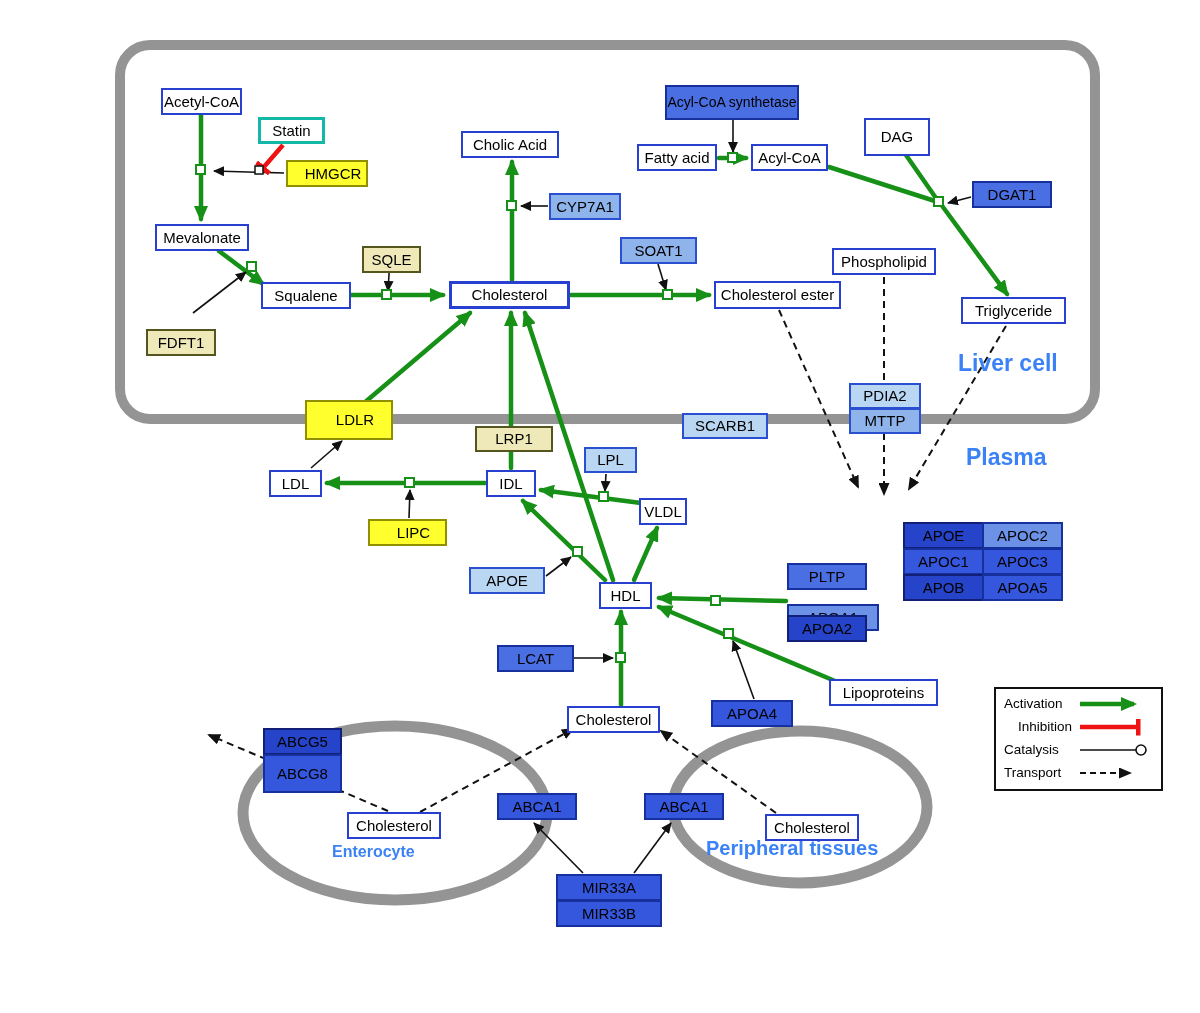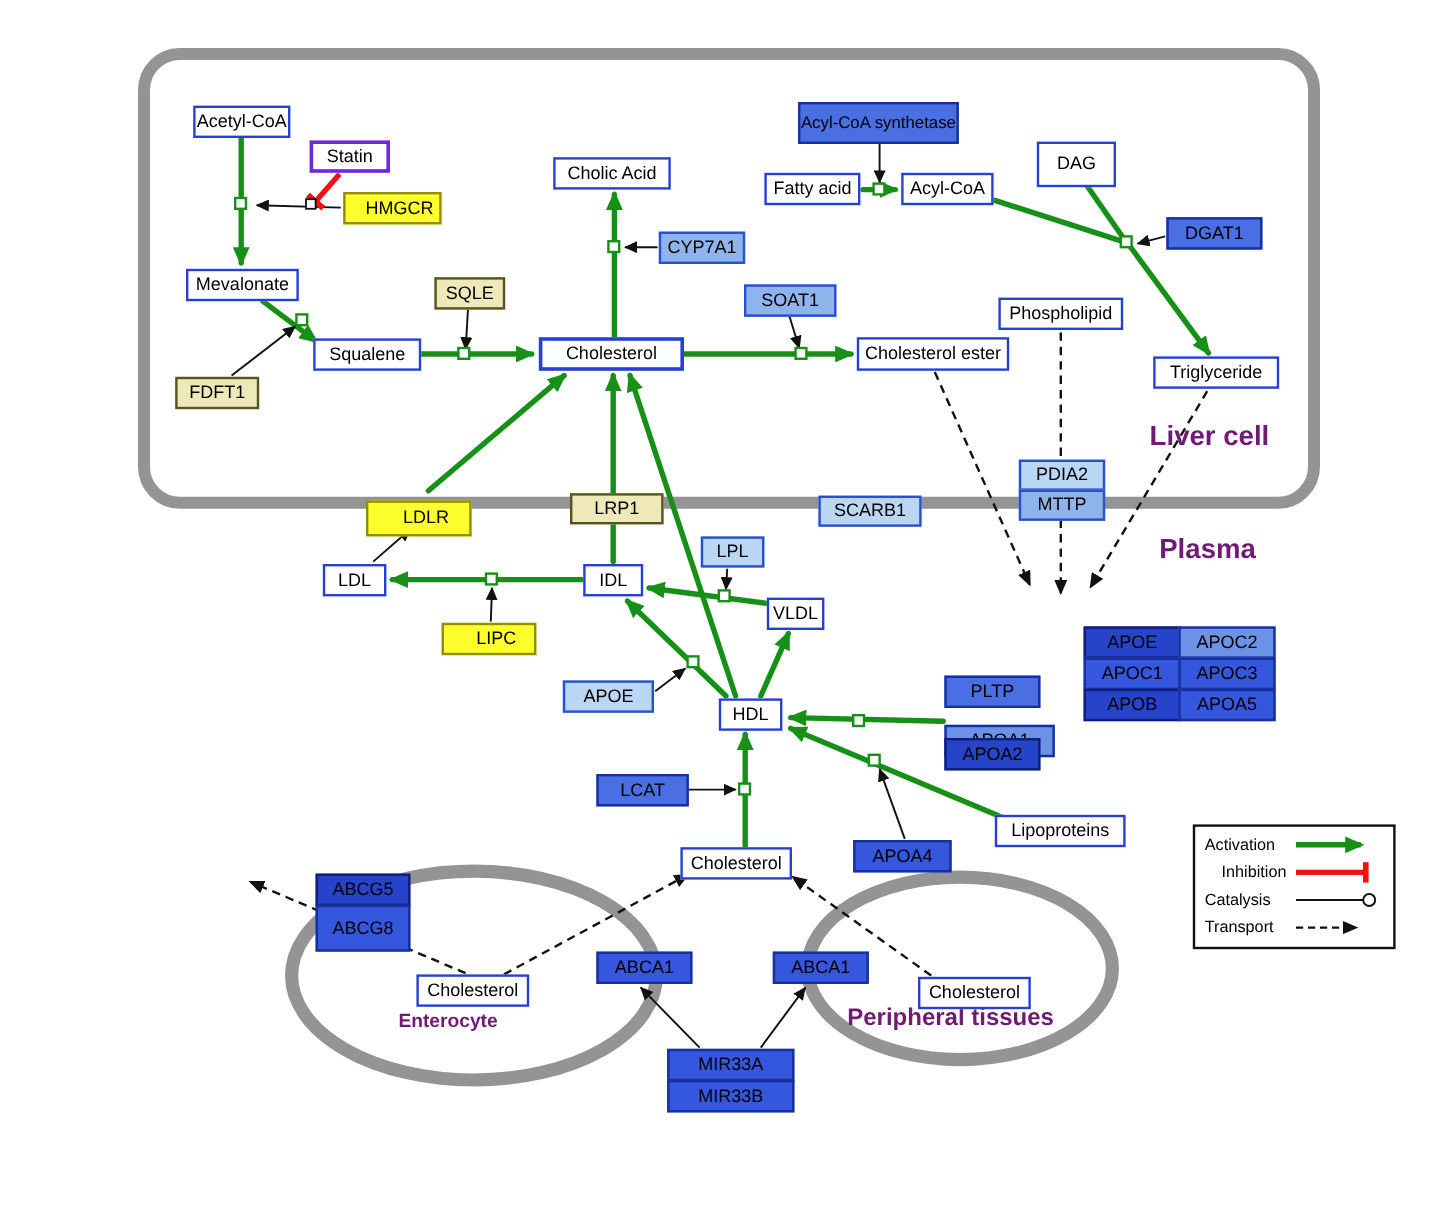--- a/index.html
+++ b/index.html
@@ -4,31 +4,31 @@
 <style>
   html,body{margin:0;padding:0;background:#fff;}
   #canvas{position:relative;width:1200px;height:1013px;background:#fff;overflow:hidden;
           font-family:"Liberation Sans",sans-serif;}
   svg.layer{position:absolute;left:0;top:0;z-index:1;}
   .node{position:absolute;box-sizing:border-box;display:flex;align-items:center;justify-content:center;
         text-align:center;font:15px/1.06 "Liberation Sans",sans-serif;color:#000;z-index:3;
         background:#fff;border:2px solid #2840d0;}
   .metab{background:#fff;border-color:#2840d0;}
   .metab-strong{border-width:3px;}
-  .statin{background:#fff;border:3px solid #6d28d9;}
+  .statin{background:#fff;border:3px solid #14b8a6;}
   .gy{background:#ffff2e;border-color:#8f8f00;padding-left:12px;}
-  .gpy{background:#efe9b9;border-color:#55551f;}
+  .gpy{background:#efe9b9;border-color:#55551f;margin-top:15px;}
   .lb1{background:#b9d6f2;border-color:#2a4fd0;}
   .lb2{background:#8fb4ec;border-color:#2a4fd0;}
   .b1{background:#4a6fe3;border-color:#16309e;}
   .b2{background:#3557dd;border-color:#16309e;}
   .b3{background:#2644c9;border-color:#121f77;}
   .apoa1c{background:#6c92e8;border-color:#16309e;}
   .small{font-size:14px;}
-  .region{position:absolute;font-weight:bold;color:#701a75;z-index:2;white-space:nowrap;}
+  .region{position:absolute;font-weight:bold;color:#3b82f6;z-index:2;white-space:nowrap;}
   .legend-label{position:absolute;font-size:13.5px;color:#000;z-index:2;white-space:nowrap;}
 </style>
 </head>
 <body>
 
 <div id="canvas">
 
   <svg class="layer" width="1200" height="1013">
     <defs>
       <marker id="mg" markerUnits="userSpaceOnUse" markerWidth="16" markerHeight="14" refX="13" refY="7" orient="auto">
@@ -156,21 +156,21 @@
   <div class="node metab" style="left:751px;top:144px;width:77px;height:27px">Acyl-CoA</div>
   <div class="node metab" style="left:864px;top:118px;width:66px;height:38px">DAG</div>
   <div class="node b1" style="left:972px;top:181px;width:80px;height:27px">DGAT1</div>
   <div class="node lb2" style="left:620px;top:237px;width:77px;height:27px">SOAT1</div>
   <div class="node metab" style="left:714px;top:281px;width:127px;height:28px">Cholesterol ester</div>
   <div class="node metab" style="left:832px;top:248px;width:104px;height:27px">Phospholipid</div>
   <div class="node metab" style="left:961px;top:297px;width:105px;height:27px">Triglyceride</div>
   <div class="node lb1" style="left:849px;top:383px;width:72px;height:26px">PDIA2</div>
   <div class="node lb2" style="left:849px;top:408px;width:72px;height:26px">MTTP</div>
 
-  <div class="node gy" style="left:305px;top:417px;width:88px;height:30px">LDLR</div>
+  <div class="node gy" style="left:305px;top:400px;width:88px;height:40px">LDLR</div>
   <div class="node gpy" style="left:475px;top:411px;width:78px;height:26px">LRP1</div>
   <div class="node lb1" style="left:682px;top:413px;width:86px;height:26px">SCARB1</div>
 
   <div class="node metab" style="left:269px;top:470px;width:53px;height:27px">LDL</div>
   <div class="node metab" style="left:486px;top:470px;width:50px;height:27px">IDL</div>
   <div class="node lb1" style="left:584px;top:447px;width:53px;height:26px">LPL</div>
   <div class="node metab" style="left:639px;top:498px;width:48px;height:27px">VLDL</div>
   <div class="node gy" style="left:368px;top:519px;width:79px;height:27px">LIPC</div>
   <div class="node lb1" style="left:469px;top:567px;width:76px;height:27px">APOE</div>
   <div class="node metab" style="left:599px;top:582px;width:53px;height:27px">HDL</div>

